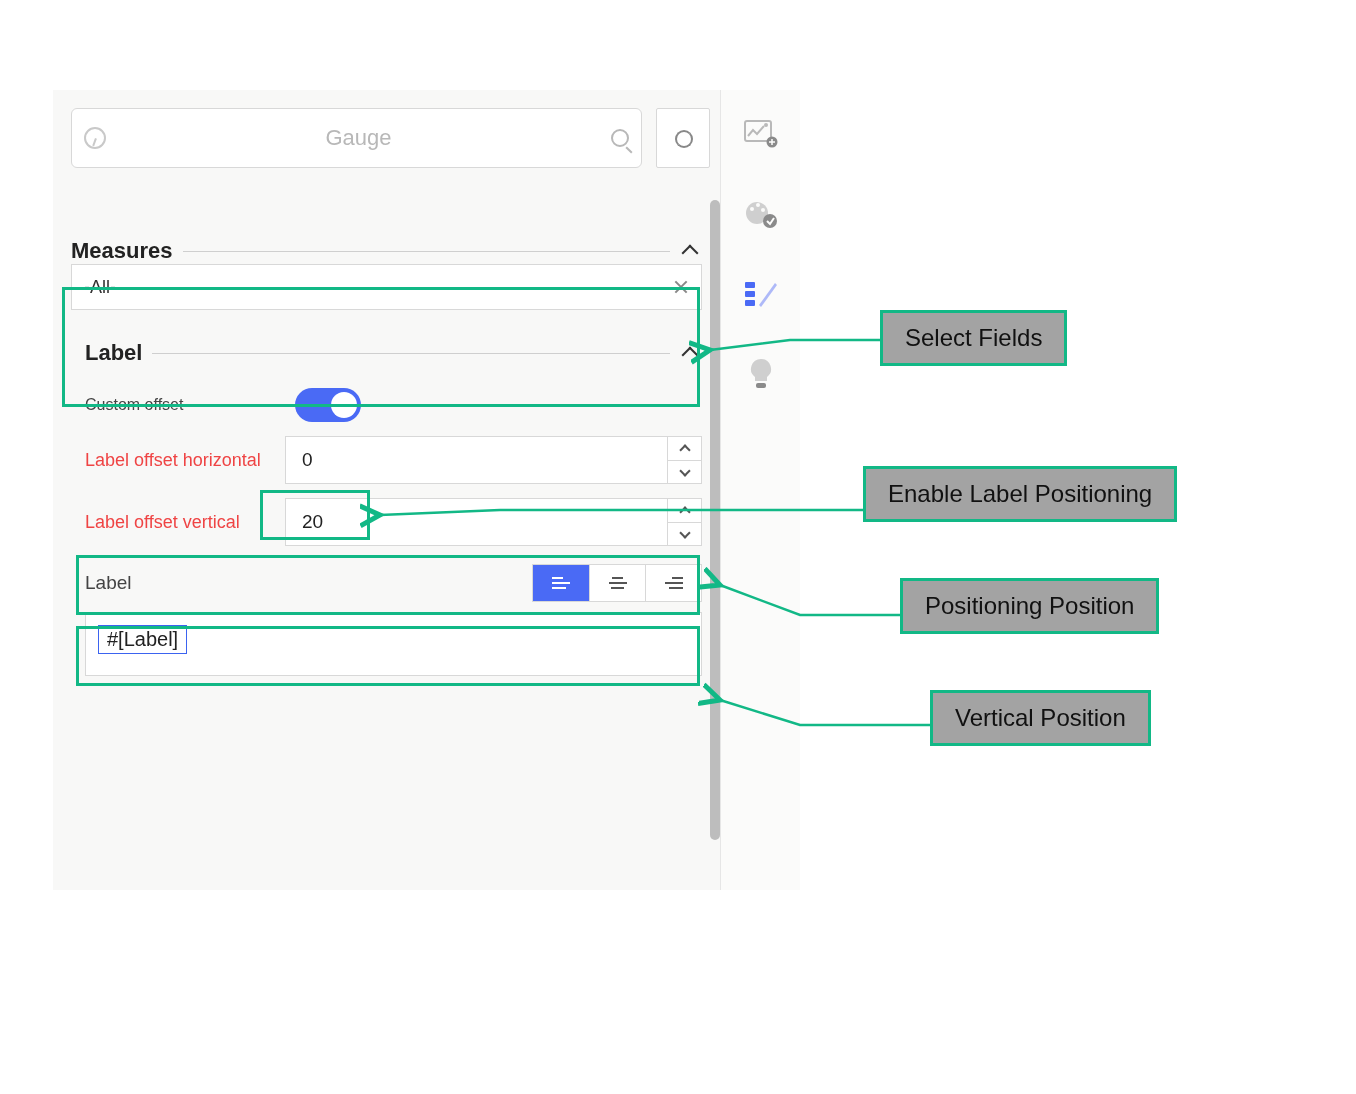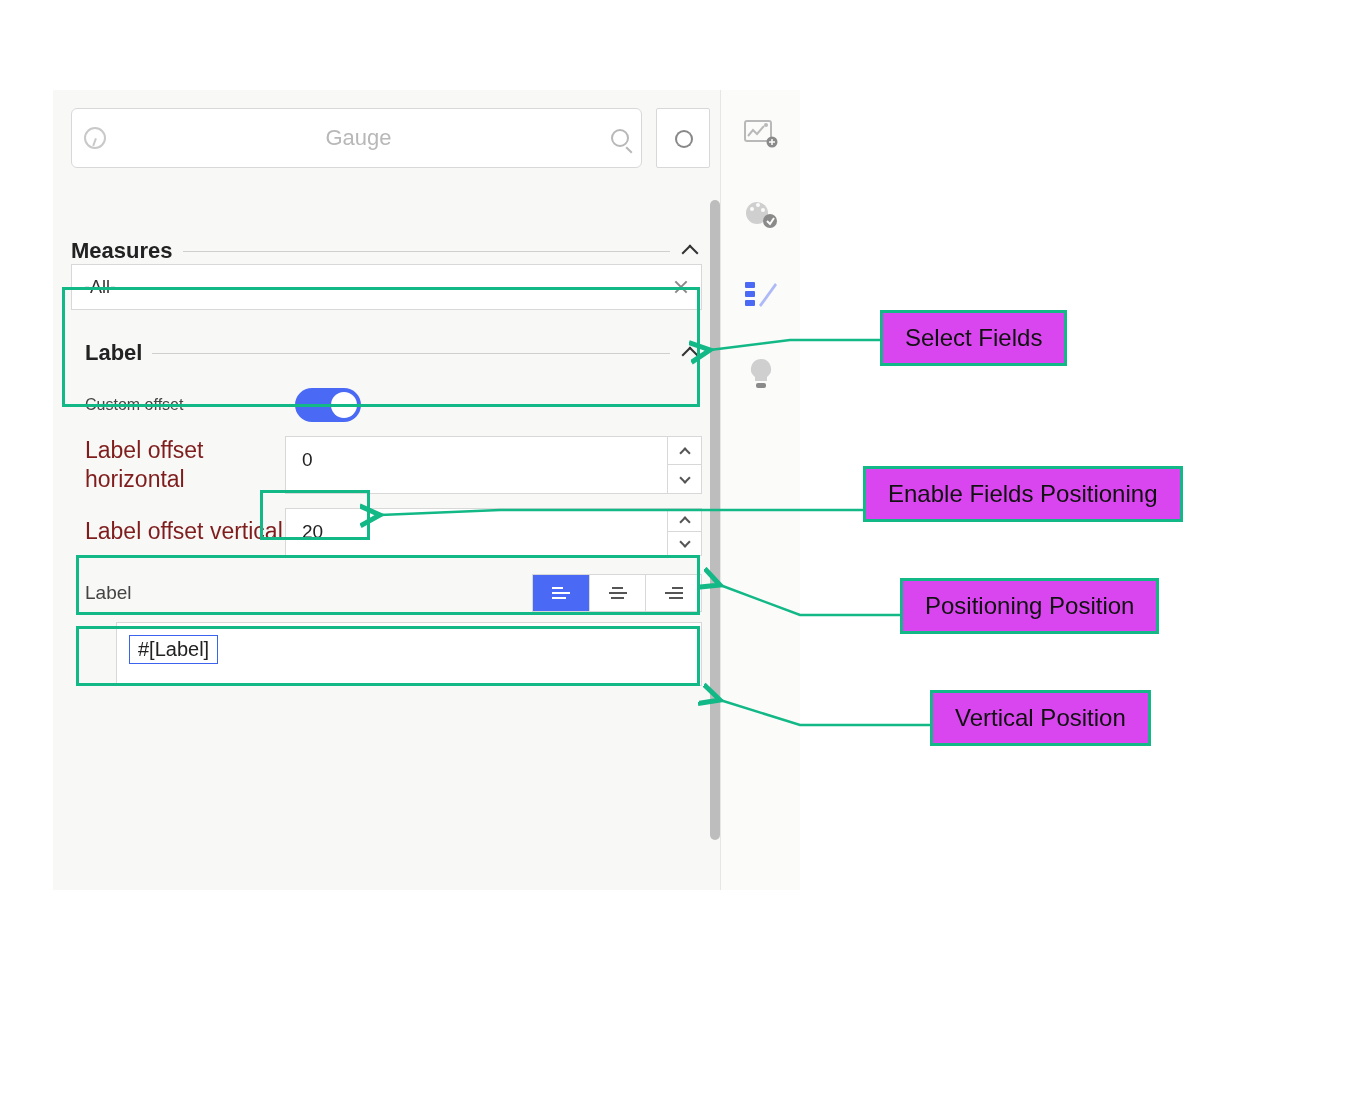--- a/index.html
+++ b/index.html
@@ -200,21 +200,21 @@
     right: 4px; top: 4px;
     width: 26px; height: 26px;
     background: #fff; border-radius: 50%;
   }
 
   .spin-row {
     display: flex; align-items: stretch; margin-top: 14px;
   }
   .spin-row .lbl2 {
     width: 200px;
-    font-size: 23px; color: #7f1d1d;
+    font-size: 18px; color: #ef4444;
     line-height: 1.25;
     display: flex; align-items: center;
   }
   .spin {
     flex: 1;
     border: 1px solid #d8d8d8;
     background: #fff;
     display: flex;
   }
   .spin .num {
@@ -281,41 +281,40 @@
   .ag-right span{align-self:flex-end}
   .ag-right span:nth-child(1){width:60%} .ag-right span:nth-child(2){width:100%} .ag-right span:nth-child(3){width:75%}
   .align-glyph{display:flex}
 
   .label-editor {
     margin-top: 10px;
     border: 1px solid #d8d8d8;
     background: #fff;
     padding: 12px;
     min-height: 64px;
-    margin-left: 31px;
   }
   .token {
     display: inline-block;
     border: 1.5px solid #3b63f0;
     color: #222;
     font-size: 20px;
     padding: 2px 8px;
   }
 
   
   .hl {
     position: absolute;
     border: 3px solid #12b886;
     pointer-events: none;
     z-index: 5;
   }
   .callout {
     position: absolute;
     border: 3px solid #12b886;
-    background: #d946ef;
+    background: #a3a3a3;
     font-size: 24px;
     color: #111;
     padding: 10px 22px;
     text-align: center;
     z-index: 6;
     line-height: 1.25;
   }
   svg.leader {
     position: absolute;
     overflow: visible;
@@ -470,21 +469,21 @@
   </div>
 
 </div>
 
 <div class="hl" style="left:62px;  top:287px; width:638px; height:120px"></div>
 <div class="hl" style="left:260px; top:490px; width:110px; height:50px"></div>
 <div class="hl" style="left:76px;  top:555px; width:624px; height:60px"></div>
 <div class="hl" style="left:76px;  top:626px; width:624px; height:60px"></div>
 
 <div class="callout" style="left:880px; top:310px;">Select Fields</div>
-<div class="callout" style="left:863px; top:466px;">Enable Fields Positioning</div>
+<div class="callout" style="left:863px; top:466px;">Enable Label Positioning</div>
 <div class="callout" style="left:900px; top:578px;">Positioning Position</div>
 <div class="callout" style="left:930px; top:690px;">Vertical Position</div>
 
 <svg class="leader" style="left:0; top:0" width="1356" height="1094">
   <defs>
     <marker id="arr" markerWidth="10" markerHeight="10" refX="2" refY="5" orient="auto">
       <path d="M10 1 L2 5 L10 9" fill="none" stroke="#12b886" stroke-width="2"></path>
     </marker>
   </defs>
 

